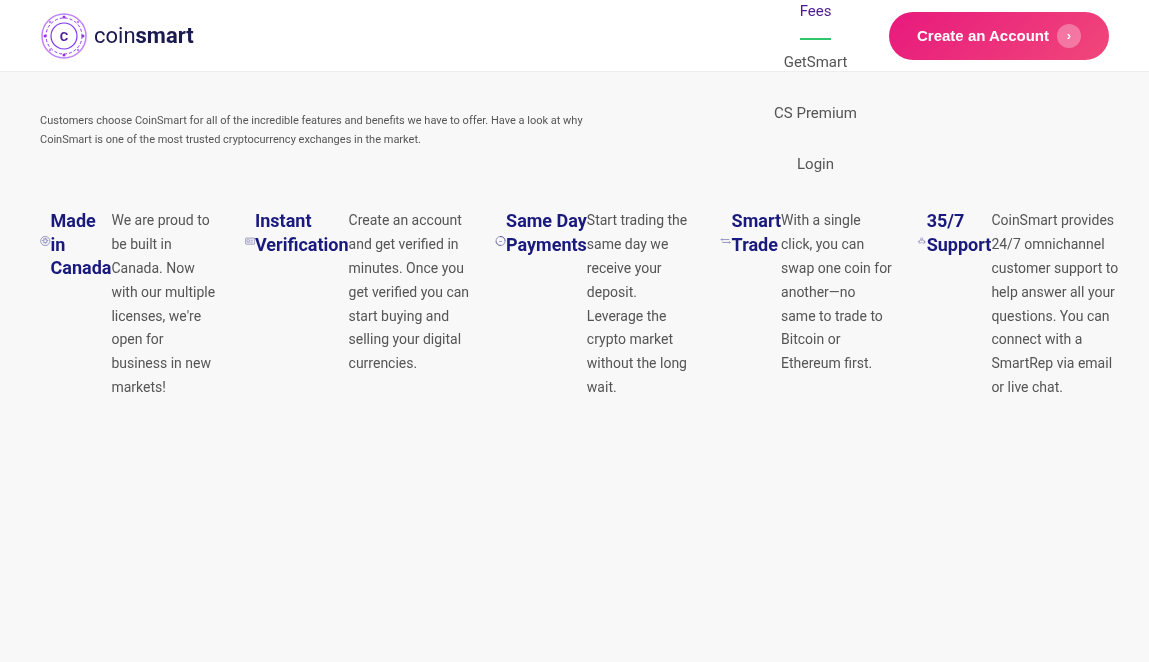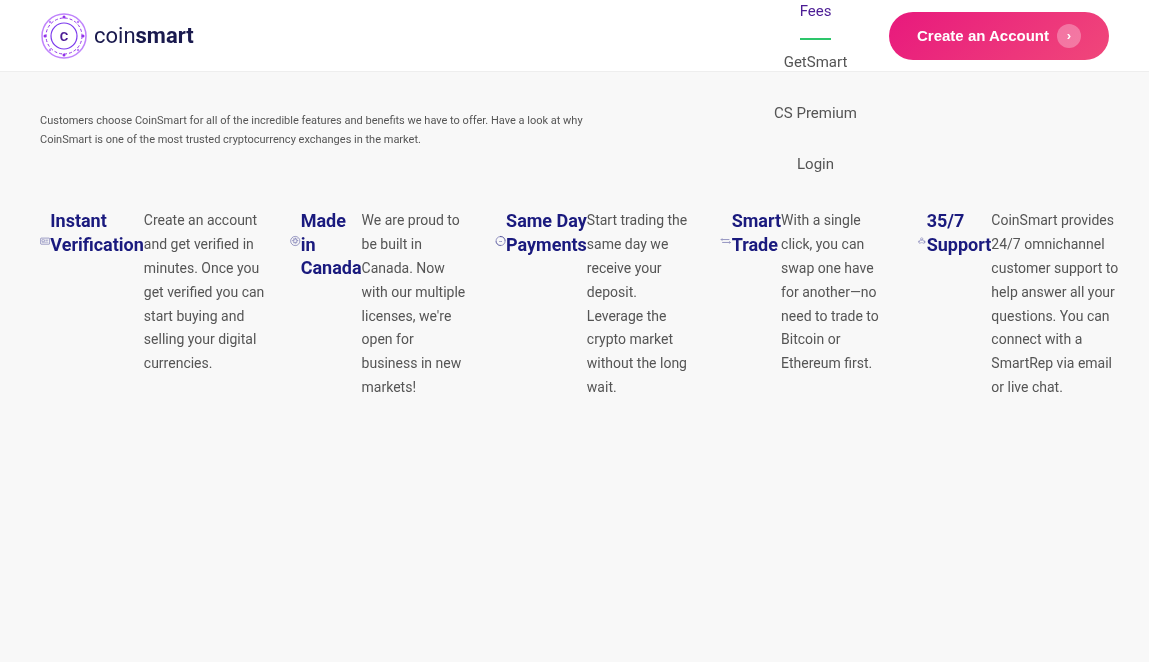--- a/index.html
+++ b/index.html
@@ -167,43 +167,43 @@
   </button>
 </nav>
 
 <main>
   <p class="intro-text">Customers choose CoinSmart for all of the incredible features and benefits we have to offer. Have a look at why CoinSmart is one of the most trusted cryptocurrency exchanges in the market.</p>
 
   <div class="features-grid">
 
     <div class="feature-card">
       <svg class="feature-icon" viewBox="0 0 64 64" fill="none" xmlns="http://www.w3.org/2000/svg">
+        <circle cx="32" cy="32" r="28" stroke="#1a1a7e" stroke-width="2.5" fill="none"></circle>
+
+        <path d="M32 12 L34 22 L44 18 L38 28 L50 30 L40 34 L42 44 L32 40 L22 44 L24 34 L14 30 L26 28 L20 18 L30 22 Z" stroke="#1a1a7e" stroke-width="2" fill="none"></path>
+        <line x1="32" y1="40" x2="32" y2="52" stroke="#1a1a7e" stroke-width="2"></line>
+      </svg>
+      <h3 class="feature-title">Made in Canada</h3>
+      <p class="feature-desc">We are proud to be built in Canada. Now with our multiple licenses, we're open for business in new markets!</p>
+    </div>
+
+    <div class="feature-card">
+      <svg class="feature-icon" viewBox="0 0 64 64" fill="none" xmlns="http://www.w3.org/2000/svg">
         <rect x="4" y="14" width="56" height="38" rx="4" stroke="#1a1a7e" stroke-width="2.5" fill="none"></rect>
         <rect x="12" y="24" width="16" height="12" rx="2" stroke="#1a1a7e" stroke-width="2" fill="none"></rect>
         <line x1="34" y1="26" x2="52" y2="26" stroke="#1a1a7e" stroke-width="2"></line>
         <line x1="34" y1="32" x2="48" y2="32" stroke="#1a1a7e" stroke-width="2"></line>
         <line x1="12" y1="42" x2="52" y2="42" stroke="#1a1a7e" stroke-width="1.5"></line>
       </svg>
       <h3 class="feature-title">Instant Verification</h3>
       <p class="feature-desc">Create an account and get verified in minutes. Once you get verified you can start buying and selling your digital currencies.</p>
     </div>
 
     <div class="feature-card">
       <svg class="feature-icon" viewBox="0 0 64 64" fill="none" xmlns="http://www.w3.org/2000/svg">
-        <circle cx="32" cy="32" r="28" stroke="#1a1a7e" stroke-width="2.5" fill="none"></circle>
-
-        <path d="M32 12 L34 22 L44 18 L38 28 L50 30 L40 34 L42 44 L32 40 L22 44 L24 34 L14 30 L26 28 L20 18 L30 22 Z" stroke="#1a1a7e" stroke-width="2" fill="none"></path>
-        <line x1="32" y1="40" x2="32" y2="52" stroke="#1a1a7e" stroke-width="2"></line>
-      </svg>
-      <h3 class="feature-title">Made in Canada</h3>
-      <p class="feature-desc">We are proud to be built in Canada. Now with our multiple licenses, we're open for business in new markets!</p>
-    </div>
-
-    <div class="feature-card">
-      <svg class="feature-icon" viewBox="0 0 64 64" fill="none" xmlns="http://www.w3.org/2000/svg">
         <circle cx="32" cy="32" r="26" stroke="#1a1a7e" stroke-width="2.5" fill="none"></circle>
         <text x="32" y="37" text-anchor="middle" font-size="14" font-weight="bold" fill="#1a1a7e">24</text>
 
         <path d="M32 6 A26 26 0 0 1 58 32" stroke="#1a1a7e" stroke-width="2" fill="none" marker-end="url(#arrowhead)"></path>
         <path d="M32 58 A26 26 0 0 1 6 32" stroke="#1a1a7e" stroke-width="2" fill="none"></path>
 
         <line x1="32" y1="6" x2="32" y2="10" stroke="#1a1a7e" stroke-width="2"></line>
         <line x1="32" y1="54" x2="32" y2="58" stroke="#1a1a7e" stroke-width="2"></line>
 
         <polyline points="29,10 32,6 35,10" stroke="#1a1a7e" stroke-width="2" fill="none"></polyline>
@@ -215,21 +215,21 @@
     <div class="feature-card">
       <svg class="feature-icon" viewBox="0 0 64 64" fill="none" xmlns="http://www.w3.org/2000/svg">
 
         <line x1="8" y1="24" x2="52" y2="24" stroke="#1a1a7e" stroke-width="2.5"></line>
         <polyline points="12,18 6,24 12,30" stroke="#1a1a7e" stroke-width="2.5" fill="none"></polyline>
 
         <line x1="12" y1="40" x2="56" y2="40" stroke="#1a1a7e" stroke-width="2.5"></line>
         <polyline points="52,34 58,40 52,46" stroke="#1a1a7e" stroke-width="2.5" fill="none"></polyline>
       </svg>
       <h3 class="feature-title">Smart Trade</h3>
-      <p class="feature-desc">With a single click, you can swap one have for another—no need to trade to Bitcoin or Ethereum first.</p>
+      <p class="feature-desc">With a single click, you can swap one coin for another—no same to trade to Bitcoin or Ethereum first.</p>
     </div>
 
     <div class="feature-card">
       <svg class="feature-icon" viewBox="0 0 64 64" fill="none" xmlns="http://www.w3.org/2000/svg">
 
         <circle cx="32" cy="18" r="8" stroke="#1a1a7e" stroke-width="2" fill="none"></circle>
 
         <path d="M16 52 C16 40 48 40 48 52" stroke="#1a1a7e" stroke-width="2" fill="none"></path>
 
         <path d="M14 34 C14 22 50 22 50 34" stroke="#1a1a7e" stroke-width="2" fill="none"></path>

